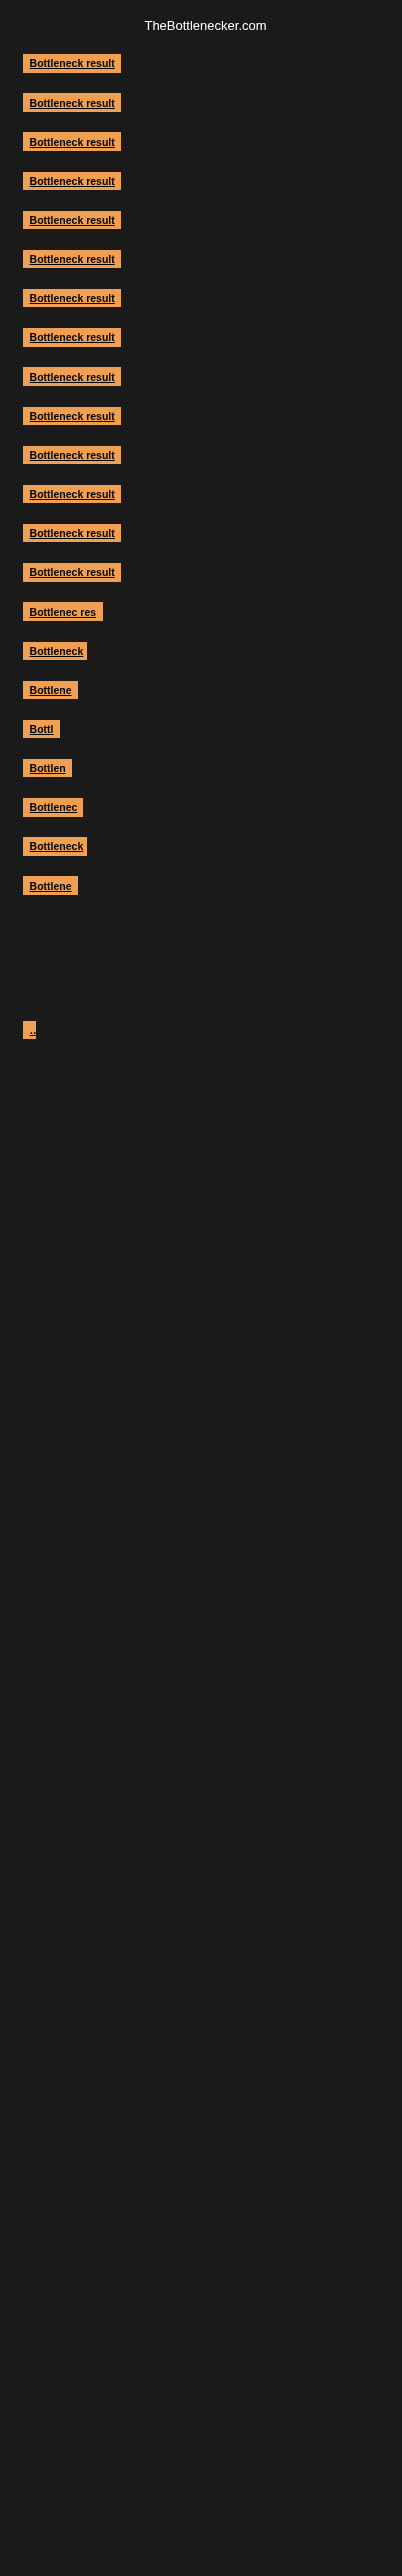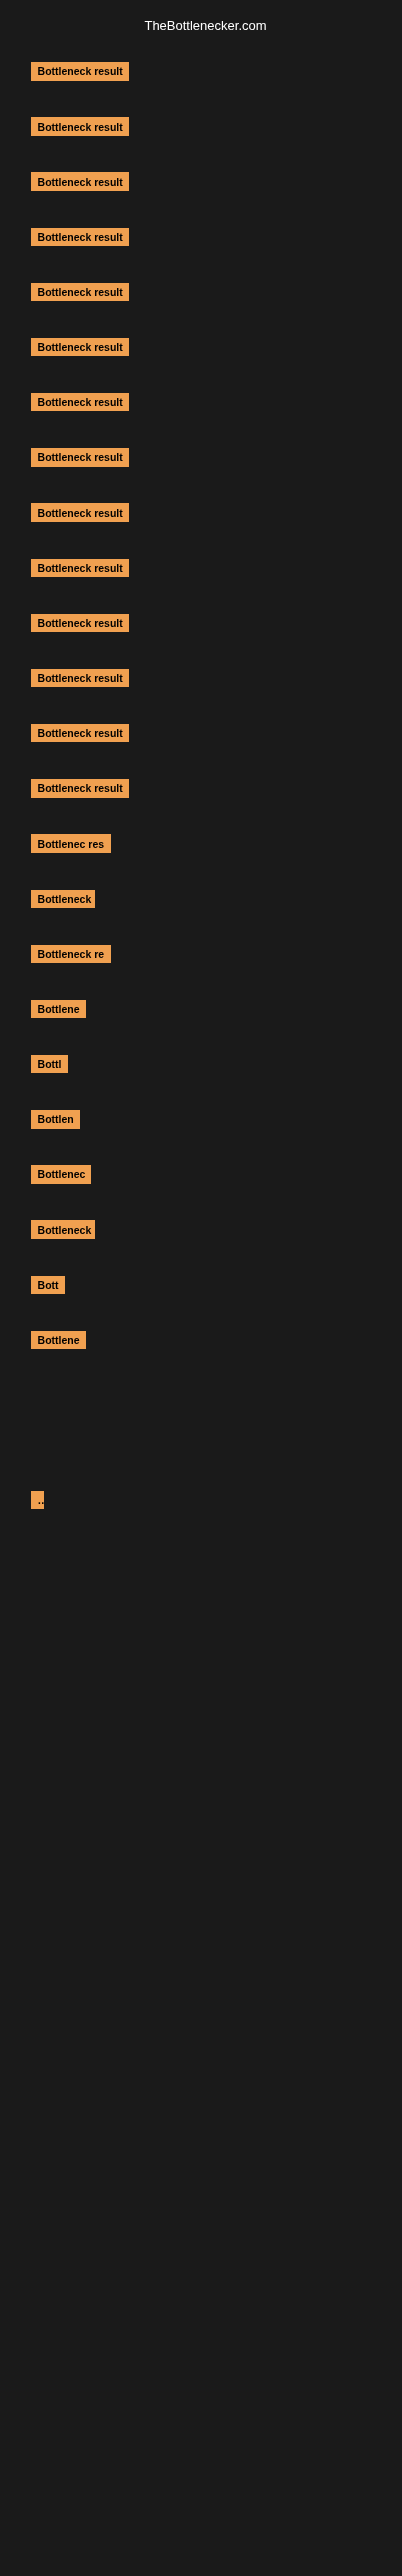--- a/index.html
+++ b/index.html
@@ -24,23 +24,24 @@
       font-weight: normal;
     }
 
     .bottleneck-item {
       display: inline-block;
       background-color: #f0a050;
       color: #000000;
       font-size: 10.5px;
       font-weight: bold;
       padding: 3.2px 6.4px;
-      margin: 12px;
+      margin: 4px;
       white-space: nowrap;
       overflow: hidden;
+      text-decoration: underline;
     }
 
     .row {
       padding: 6.4px 3.2px;
       min-height: 35px;
       display: flex;
       align-items: center;
     }
   </style>
 </head>
@@ -92,39 +93,33 @@
       <div class="row">
         <div class="bottleneck-item" style="max-width: 105px;">Bottleneck result</div>
       </div>
       <div class="row">
         <div class="bottleneck-item" style="max-width: 89px;">Bottlenec res</div>
       </div>
       <div class="row">
         <div class="bottleneck-item" style="max-width: 64px;">Bottleneck</div>
       </div>
       <div class="row">
-        <div class="bottleneck-item" style="max-width: 81px;">Bottleneck re</div>
-      </div>
-      <div class="row">
         <div class="bottleneck-item" style="max-width: 56px;">Bottlene</div>
       </div>
       <div class="row">
         <div class="bottleneck-item" style="max-width: 40px;">Bottl</div>
       </div>
       <div class="row">
         <div class="bottleneck-item" style="max-width: 52px;">Bottlen</div>
       </div>
       <div class="row">
         <div class="bottleneck-item" style="max-width: 60px;">Bottlenec</div>
       </div>
       <div class="row">
         <div class="bottleneck-item" style="max-width: 64px;">Bottleneck</div>
-      </div>
-      <div class="row">
-        <div class="bottleneck-item" style="max-width: 36px;">Bott</div>
       </div>
       <div class="row">
         <div class="bottleneck-item" style="max-width: 56px;">Bottlene</div>
       </div>
       <div class="row"></div>
       <div class="row"></div>
       <div class="row"></div>
       <div class="row">
         <div class="bottleneck-item" style="max-width: 8px;">…</div>
       </div>

